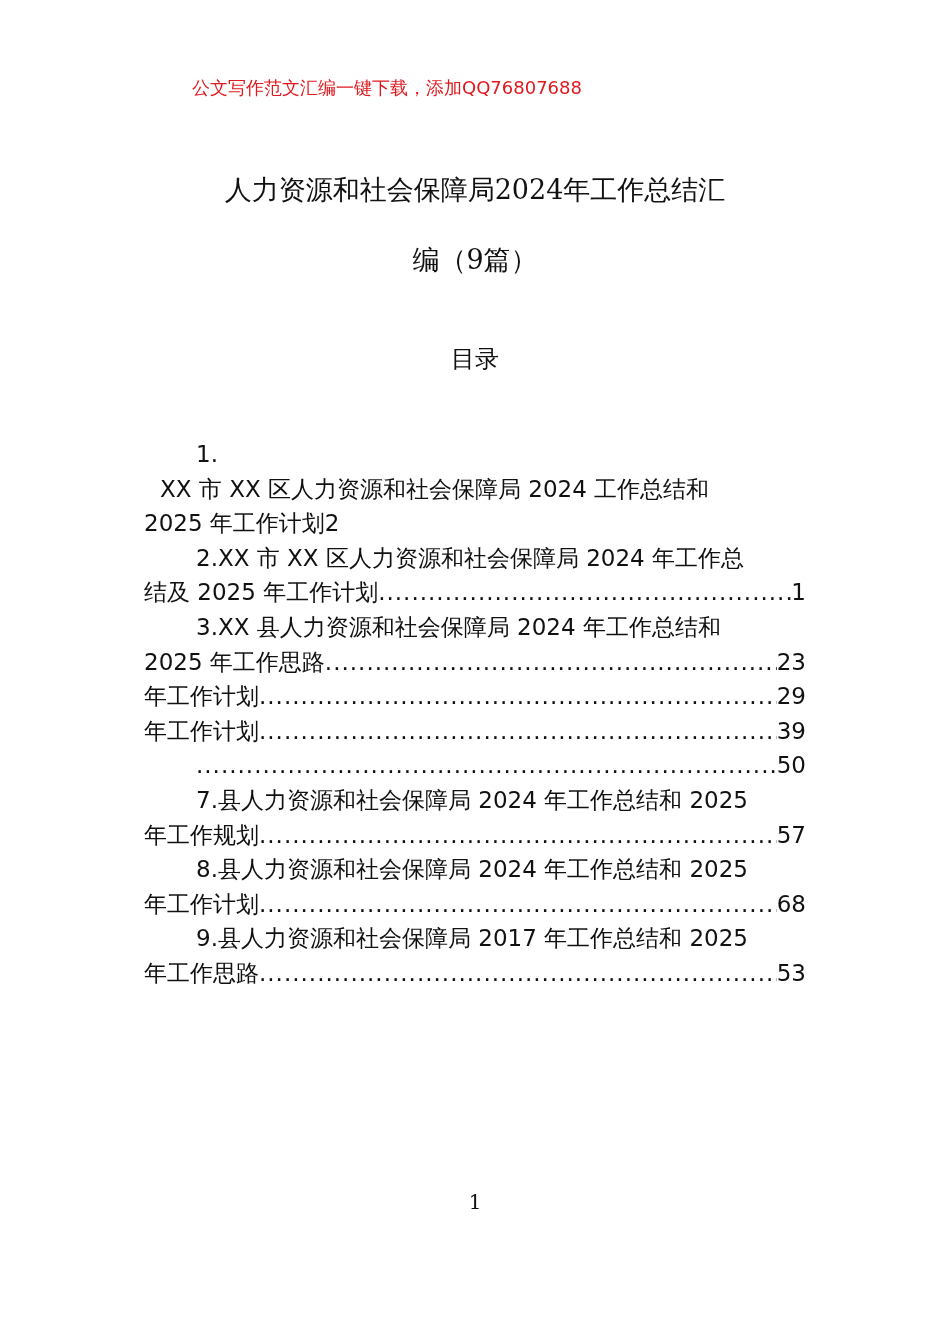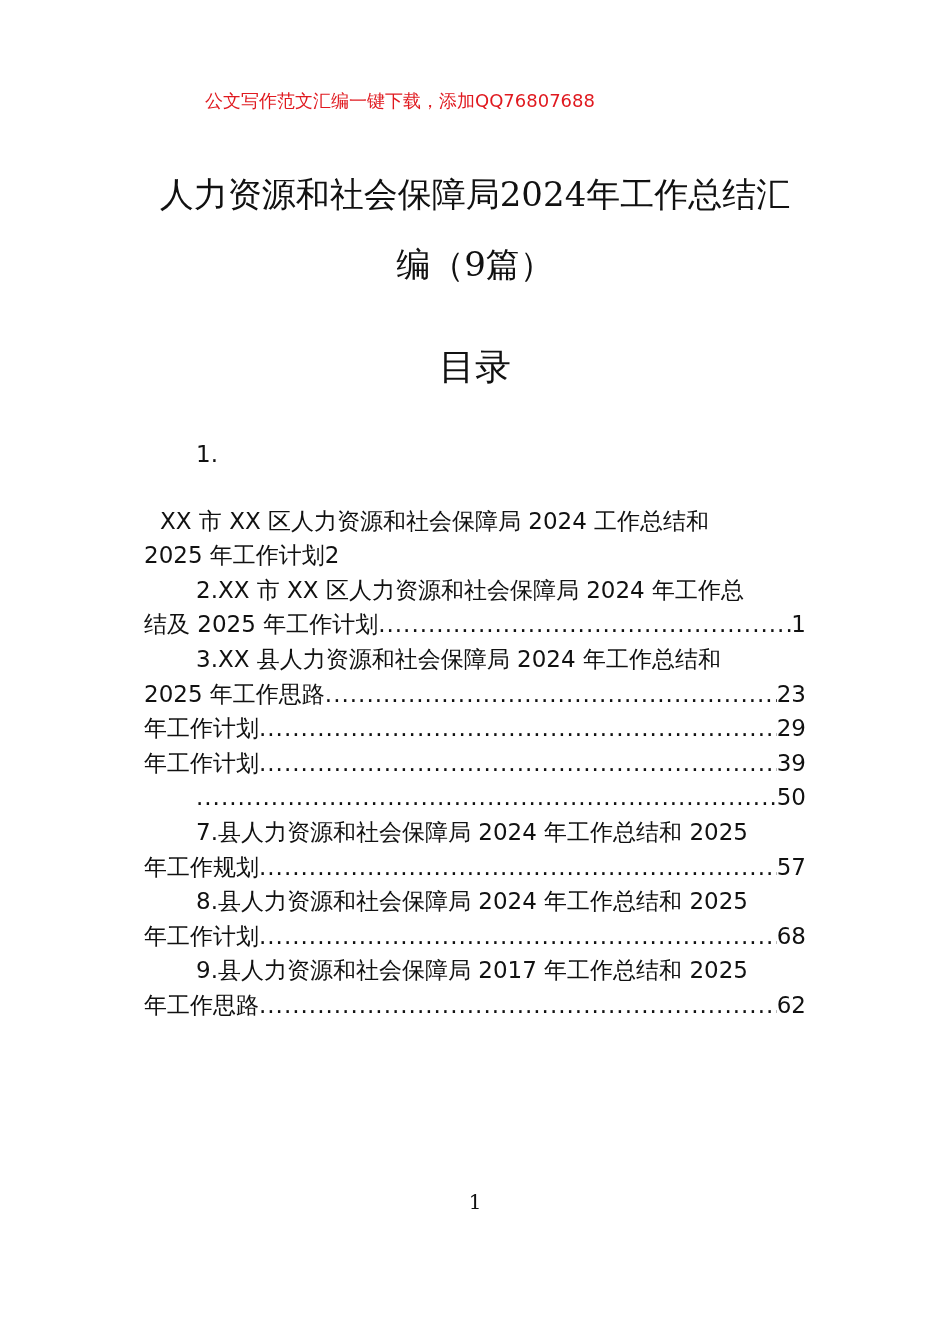--- a/index.html
+++ b/index.html
@@ -1,41 +1,40 @@
 <!DOCTYPE html>
 <html><head>
 <meta charset="utf-8">
 <style>
   html, body { margin: 0; padding: 0; background: #ffffff; }
   body { width: 950px; height: 1344px; position: relative; overflow: hidden; }
   .page { position: absolute; left: 0; top: 0; width: 950px; height: 1344px; background: #fff; }
   .banner {
-    position: absolute; left: 0; top: 89px; width: 774px; text-align: center;
+    position: absolute; left: 0; top: 76px; width: 774px; text-align: center;
     font-family: "DejaVu Sans", sans-serif; font-size: 18px; color: #e0191f;
     letter-spacing: 0px;
-    margin-left: 13px;
   }
   .title {
     position: absolute; left: 140px; width: 670px; text-align: center;
-    font-family: "DejaVu Serif", serif; font-size: 34px; color: #111;
+    font-family: "DejaVu Serif", serif; font-size: 27px; color: #111;
   }
   .title.l1 { top: 172px; }
   .title.l2 { top: 242px; text-align: center; }
   .toc-heading {
     position: absolute; left: 0; top: 343px; width: 950px; text-align: center;
-    font-family: "DejaVu Sans", sans-serif; font-size: 36px; color: #111;
+    font-family: "DejaVu Sans", sans-serif; font-size: 24px; color: #111;
   }
   .toc {
     position: absolute; left: 144px; top: 437px; width: 662px;
     font-family: "DejaVu Sans", sans-serif; font-size: 23px; color: #111;
     line-height: 34.6px;
   }
   .toc-line { height: 34.6px; white-space: nowrap; display: flex; overflow: hidden; }
   .indent { padding-left: 52px; }
-  .indent-small { padding-left: 16px; margin-top: 32px; }
+  .indent-small { padding-left: 16px; }
   .lead { flex: 1 1 auto; overflow: hidden; white-space: nowrap; }
   .lead::after { content: "......................................................................................................................................................"; letter-spacing: 1px; }
   .pagenum {
     position: absolute; left: 0; top: 1190px; width: 950px; text-align: center;
     font-family: "DejaVu Serif", serif; font-size: 20px; color: #111;
   }
 </style>
 </head>
 <body>
 
@@ -112,18 +111,18 @@
         <span class="lead"></span>
         <span>68</span>
       </div>
 
     <div class="toc-line indent">
         <span>9.县人力资源和社会保障局 2017 年工作总结和 2025</span>
       </div>
     <div class="toc-line">
         <span>年工作思路</span>
         <span class="lead"></span>
-        <span>62</span>
+        <span>53</span>
       </div>
   </div>
 
   <div class="pagenum">1</div>
 </div>
 
 </body></html>

